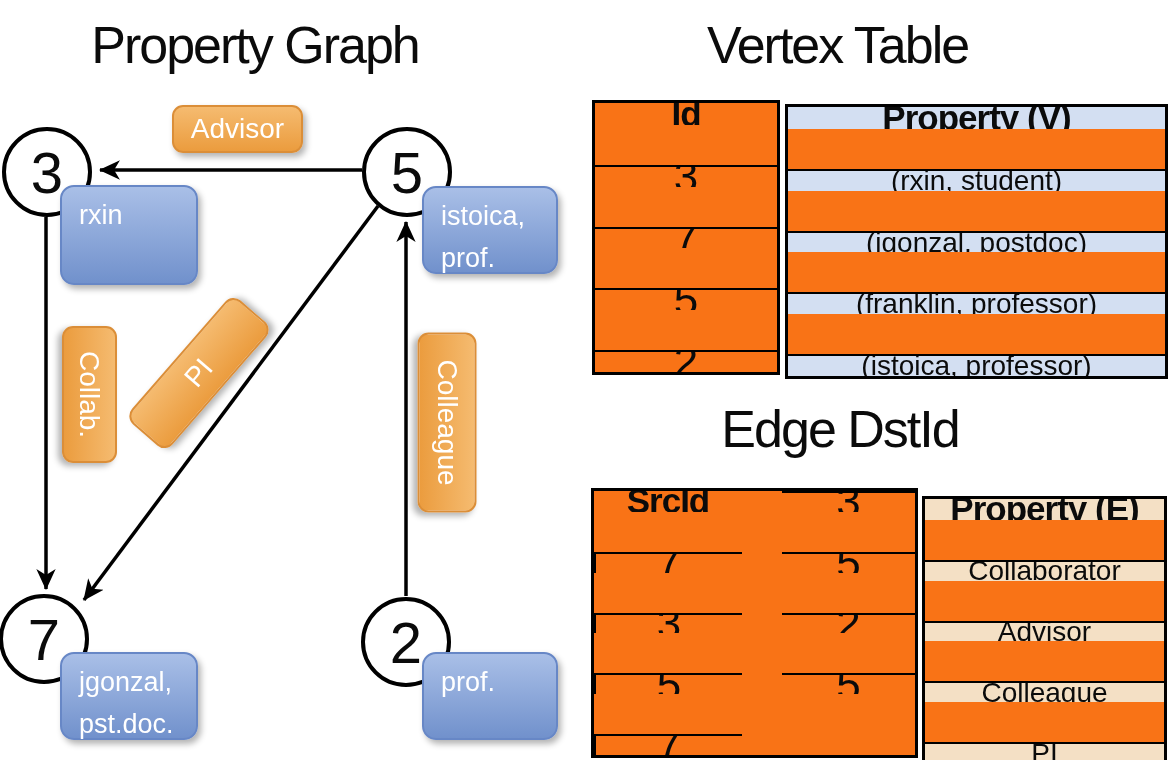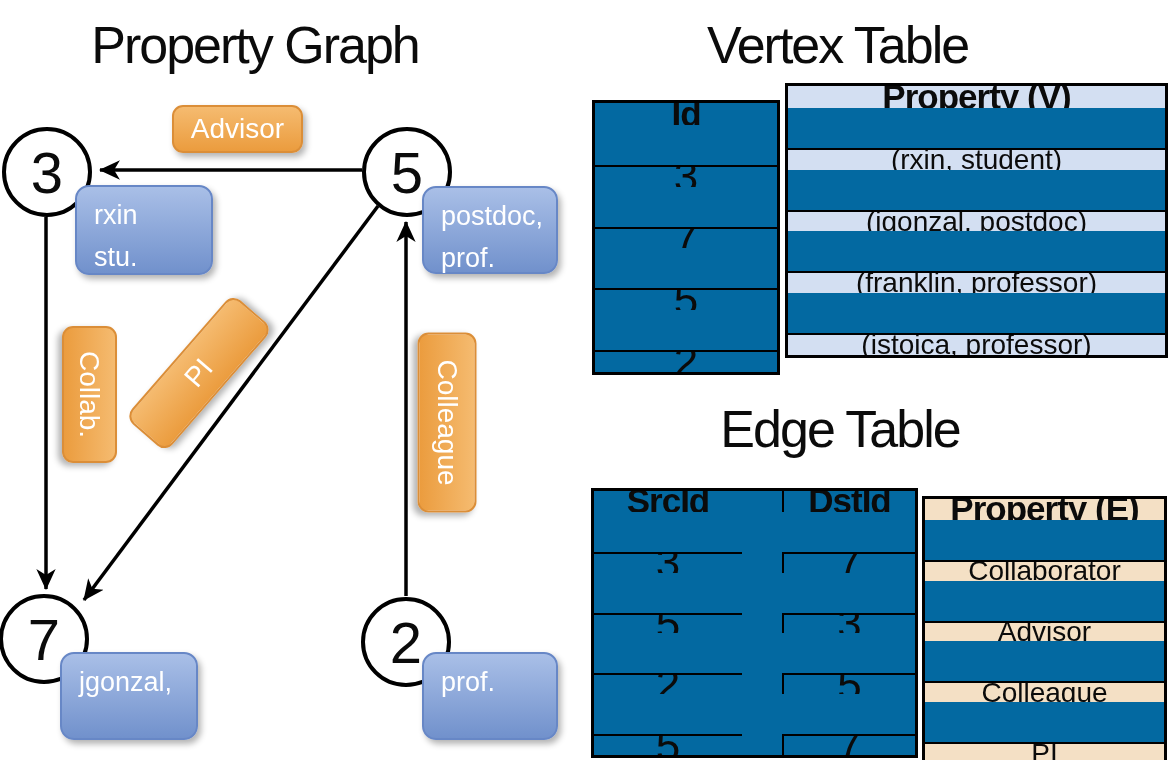--- a/index.html
+++ b/index.html
@@ -44,21 +44,21 @@
     box-shadow:3px 4px 6px rgba(0,0,0,0.30);
     color:#fff; font-size:28px;
     display:flex; align-items:center; justify-content:center; white-space:nowrap;
   }
   .rot90  { transform:rotate(90deg); }
   .rot-49 { transform:rotate(-49deg); }
 
   
   .tbl {
     position:absolute; box-sizing:border-box; border:3px solid #000;
-    background:#0369a1; display:grid; grid-template-rows:repeat(5, 1fr); z-index:5;gap:40px;
+    background:#f97316; display:grid; grid-template-rows:repeat(5, 1fr); z-index:5;gap:40px;
   }
   .tbl.two { grid-template-columns:148px 1fr; }
   .cell {
     display:flex; align-items:center; justify-content:center;
     border-top:2px solid #000; font-size:28px; font-weight:300; color:#0b0b0b;
     white-space:nowrap; overflow:hidden;
   }
   .cell.r0 { border-top:none; }
   .cell.cR { border-left:2px solid #000; }
   .cell.hdr { font-weight:bold; font-size:35px; letter-spacing:-1px; }
@@ -66,21 +66,21 @@
   .bgBlue { background:#d3dff2; }
   .bgTan  { background:#f4e0c5; }
 </style>
 </head>
 <body>
 
 <div class="stage">
 
   <h1 class="title title-graph">Property Graph</h1>
   <h1 class="title title-vertex">Vertex Table</h1>
-  <h1 class="title title-edge">Edge Table</h1>
+  <h1 class="title title-edge">Edge DstId</h1>
 
   <svg class="edges" width="585" height="760" viewBox="0 0 585 760">
     <defs>
       <marker id="arrow" viewBox="0 0 10 10" refX="9.5" refY="5" markerWidth="6" markerHeight="6" orient="auto-start-reverse">
         <path d="M0,0.4 L10,5 L0,9.6 L2.8,5 Z" fill="#000"></path>
       </marker>
     </defs>
     <line x1="362" y1="170" x2="100" y2="170" marker-end="url(#arrow)"></line>
     <line x1="46" y1="217" x2="46" y2="589" marker-end="url(#arrow)"></line>
     <line x1="378" y1="206" x2="84" y2="600" marker-end="url(#arrow)"></line>
@@ -93,30 +93,30 @@
   <div class="node" style="left:362px;top:127px">
     <span>5</span>
   </div>
   <div class="node" style="left:-1px;top:594px">
     <span>7</span>
   </div>
   <div class="node" style="left:361px;top:597px">
     <span>2</span>
   </div>
 
-  <div class="vlabel" style="left:75px;top:185px;width:138px;height:90px">
+  <div class="vlabel" style="left:60px;top:185px;width:138px;height:100px">
     <div>rxin</div>
-    <div>stu.</div>
   </div>
   <div class="vlabel" style="left:422px;top:186px;width:136px;height:88px">
-    <div>postdoc,</div>
+    <div>istoica,</div>
     <div>prof.</div>
   </div>
   <div class="vlabel" style="left:60px;top:652px;width:138px;height:88px">
     <div>jgonzal,</div>
+    <div>pst.doc.</div>
   </div>
   <div class="vlabel" style="left:422px;top:652px;width:136px;height:88px">
     <div>prof.</div>
   </div>
 
   <div class="elabel" style="left:172px;top:105px;width:131px;height:48px">
     <span>Advisor</span>
   </div>
   <div class="elabel rot90" style="left:21px;top:367px;width:137px;height:55px">
     <span>Collab.</span>
@@ -129,31 +129,30 @@
   </div>
 
   <div class="tbl" style="left:592px;top:100px;width:188px;height:275px">
     <div class="cell hdr r0">Id</div>
     <div class="cell num">3</div>
     <div class="cell num">7</div>
     <div class="cell num">5</div>
     <div class="cell num">2</div>
   </div>
 
-  <div class="tbl" style="left:785px;top:83px;width:383px;height:275px">
+  <div class="tbl" style="left:785px;top:104px;width:383px;height:275px">
     <div class="cell hdr r0 bgBlue">Property (V)</div>
     <div class="cell bgBlue">(rxin, student)</div>
     <div class="cell bgBlue">(jgonzal, postdoc)</div>
     <div class="cell bgBlue">(franklin, professor)</div>
     <div class="cell bgBlue">(istoica, professor)</div>
   </div>
 
   <div class="tbl two" style="left:591px;top:488px;width:327px;height:270px">
     <div class="cell hdr r0">SrcId</div>
-    <div class="cell hdr r0 cR">DstId</div>
     <div class="cell num">3</div>
     <div class="cell num cR">7</div>
     <div class="cell num">5</div>
     <div class="cell num cR">3</div>
     <div class="cell num">2</div>
     <div class="cell num cR">5</div>
     <div class="cell num">5</div>
     <div class="cell num cR">7</div>
   </div>
 

